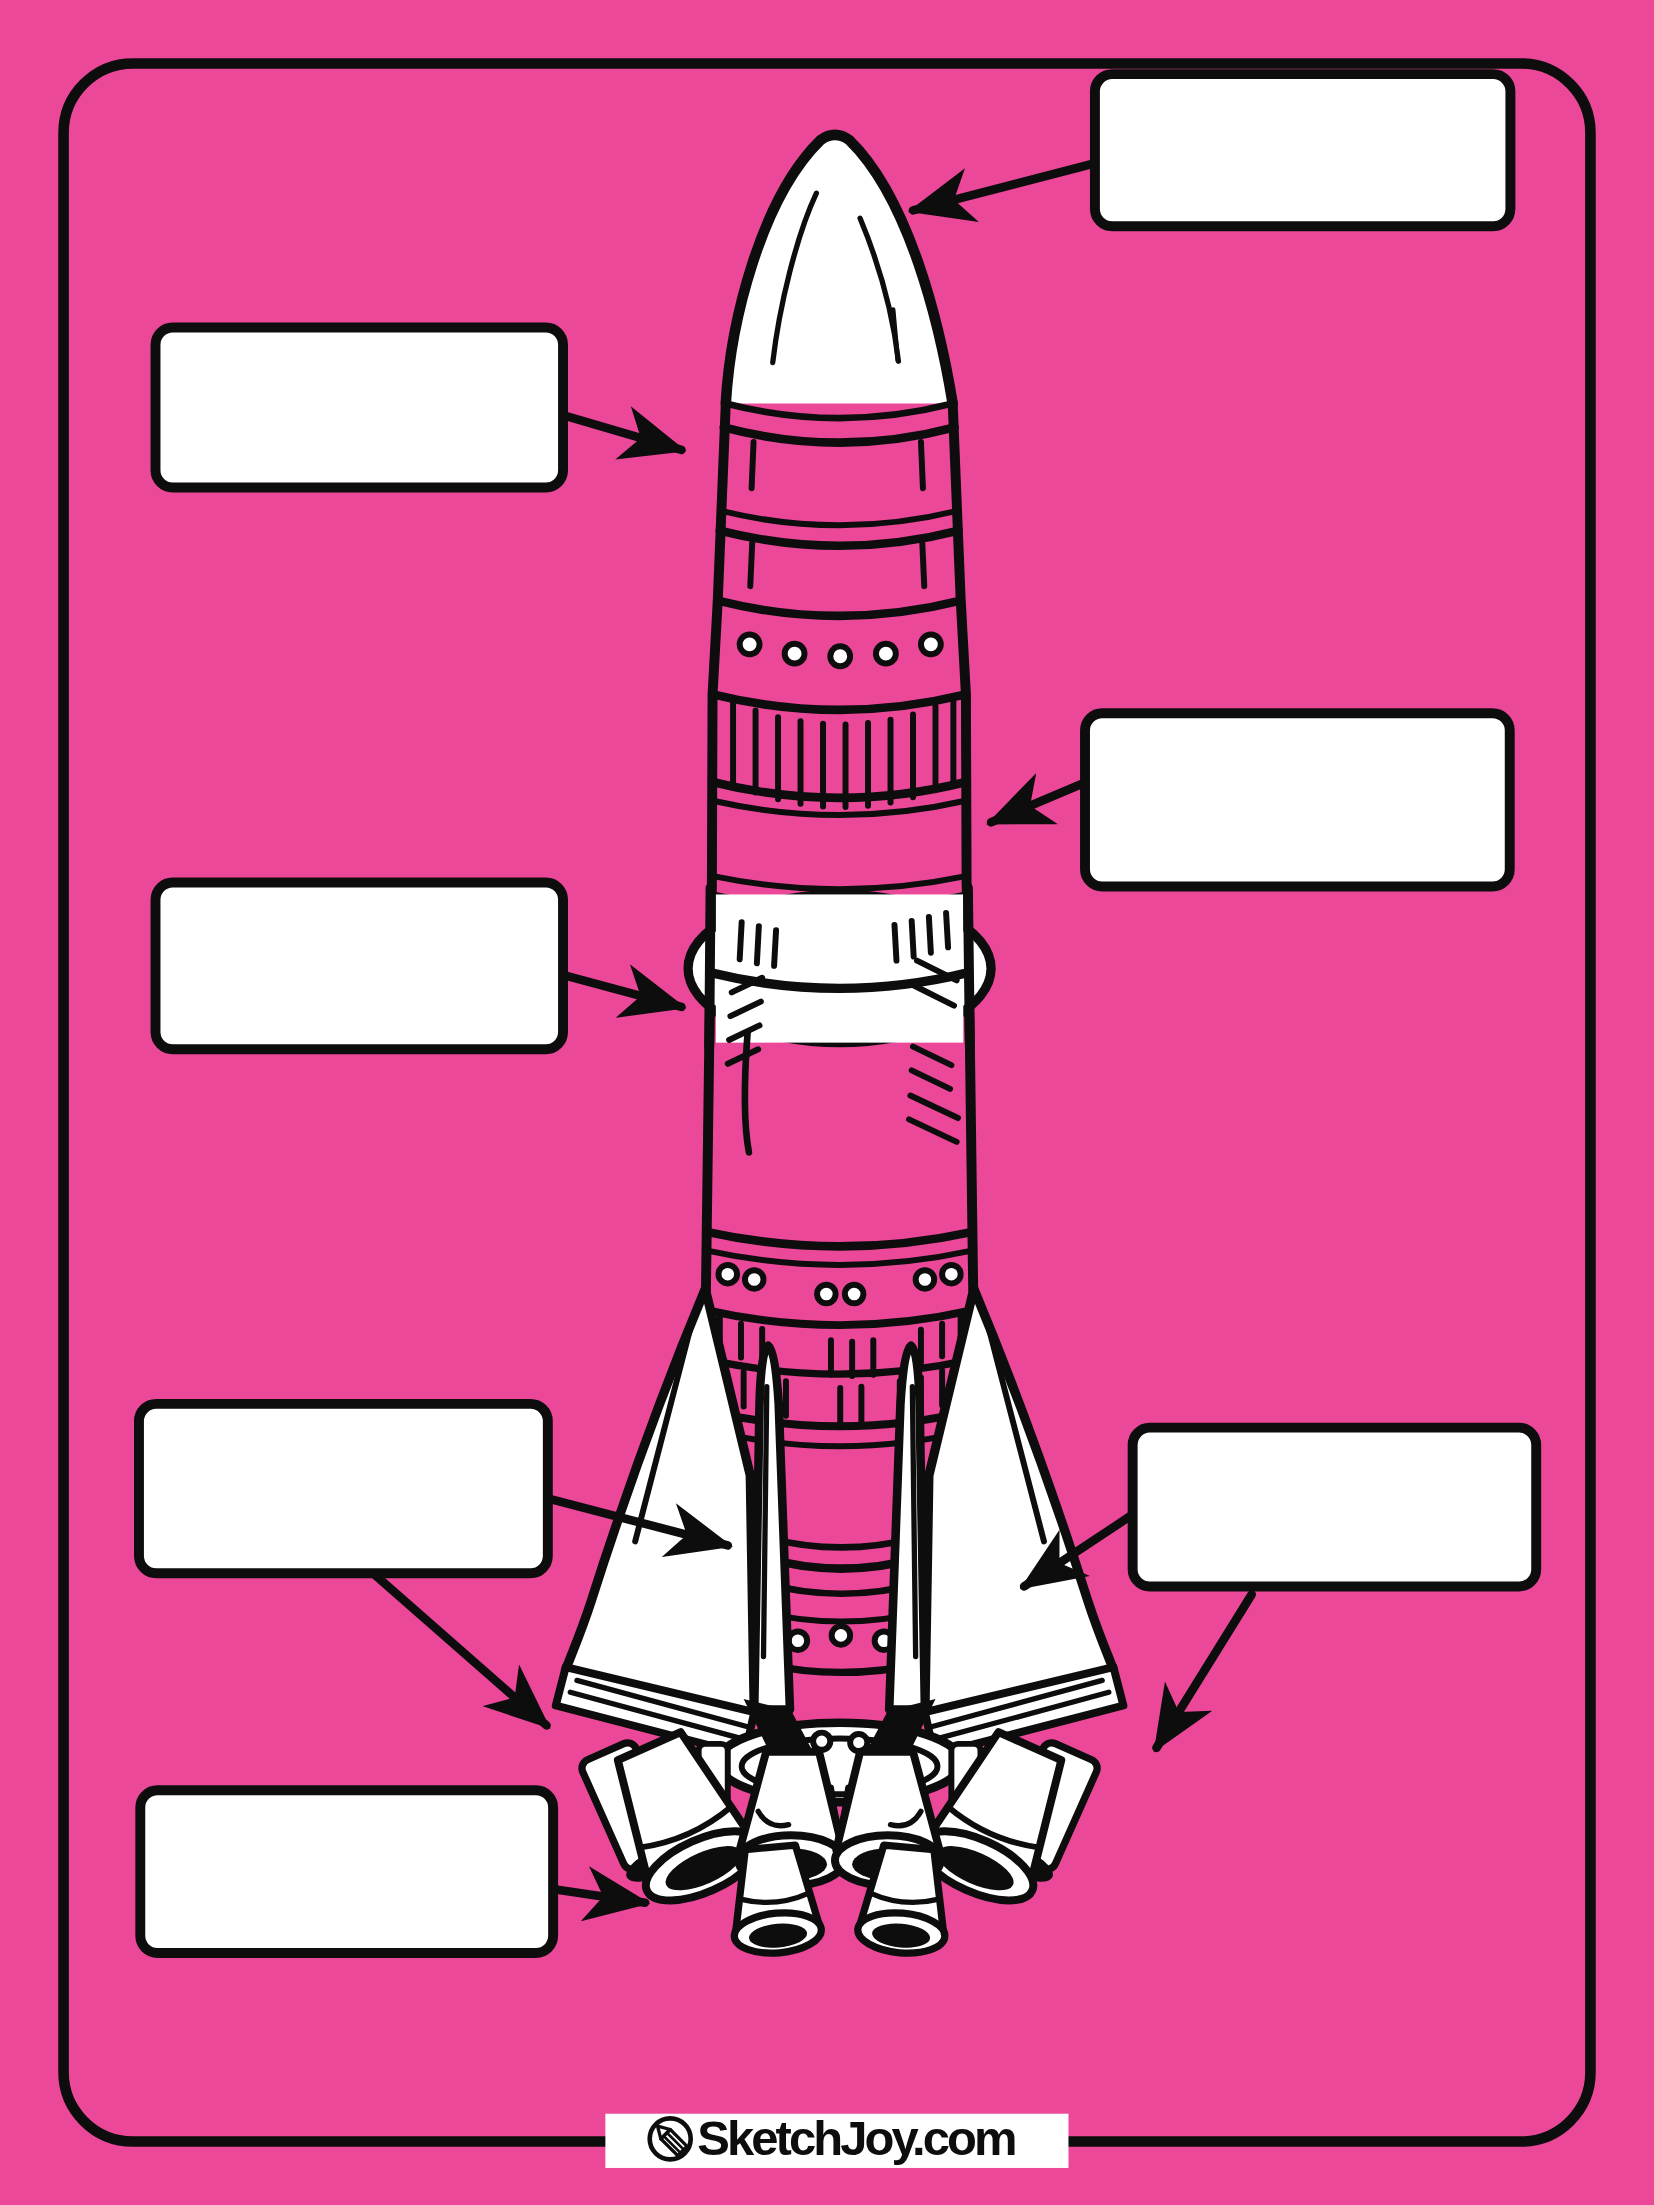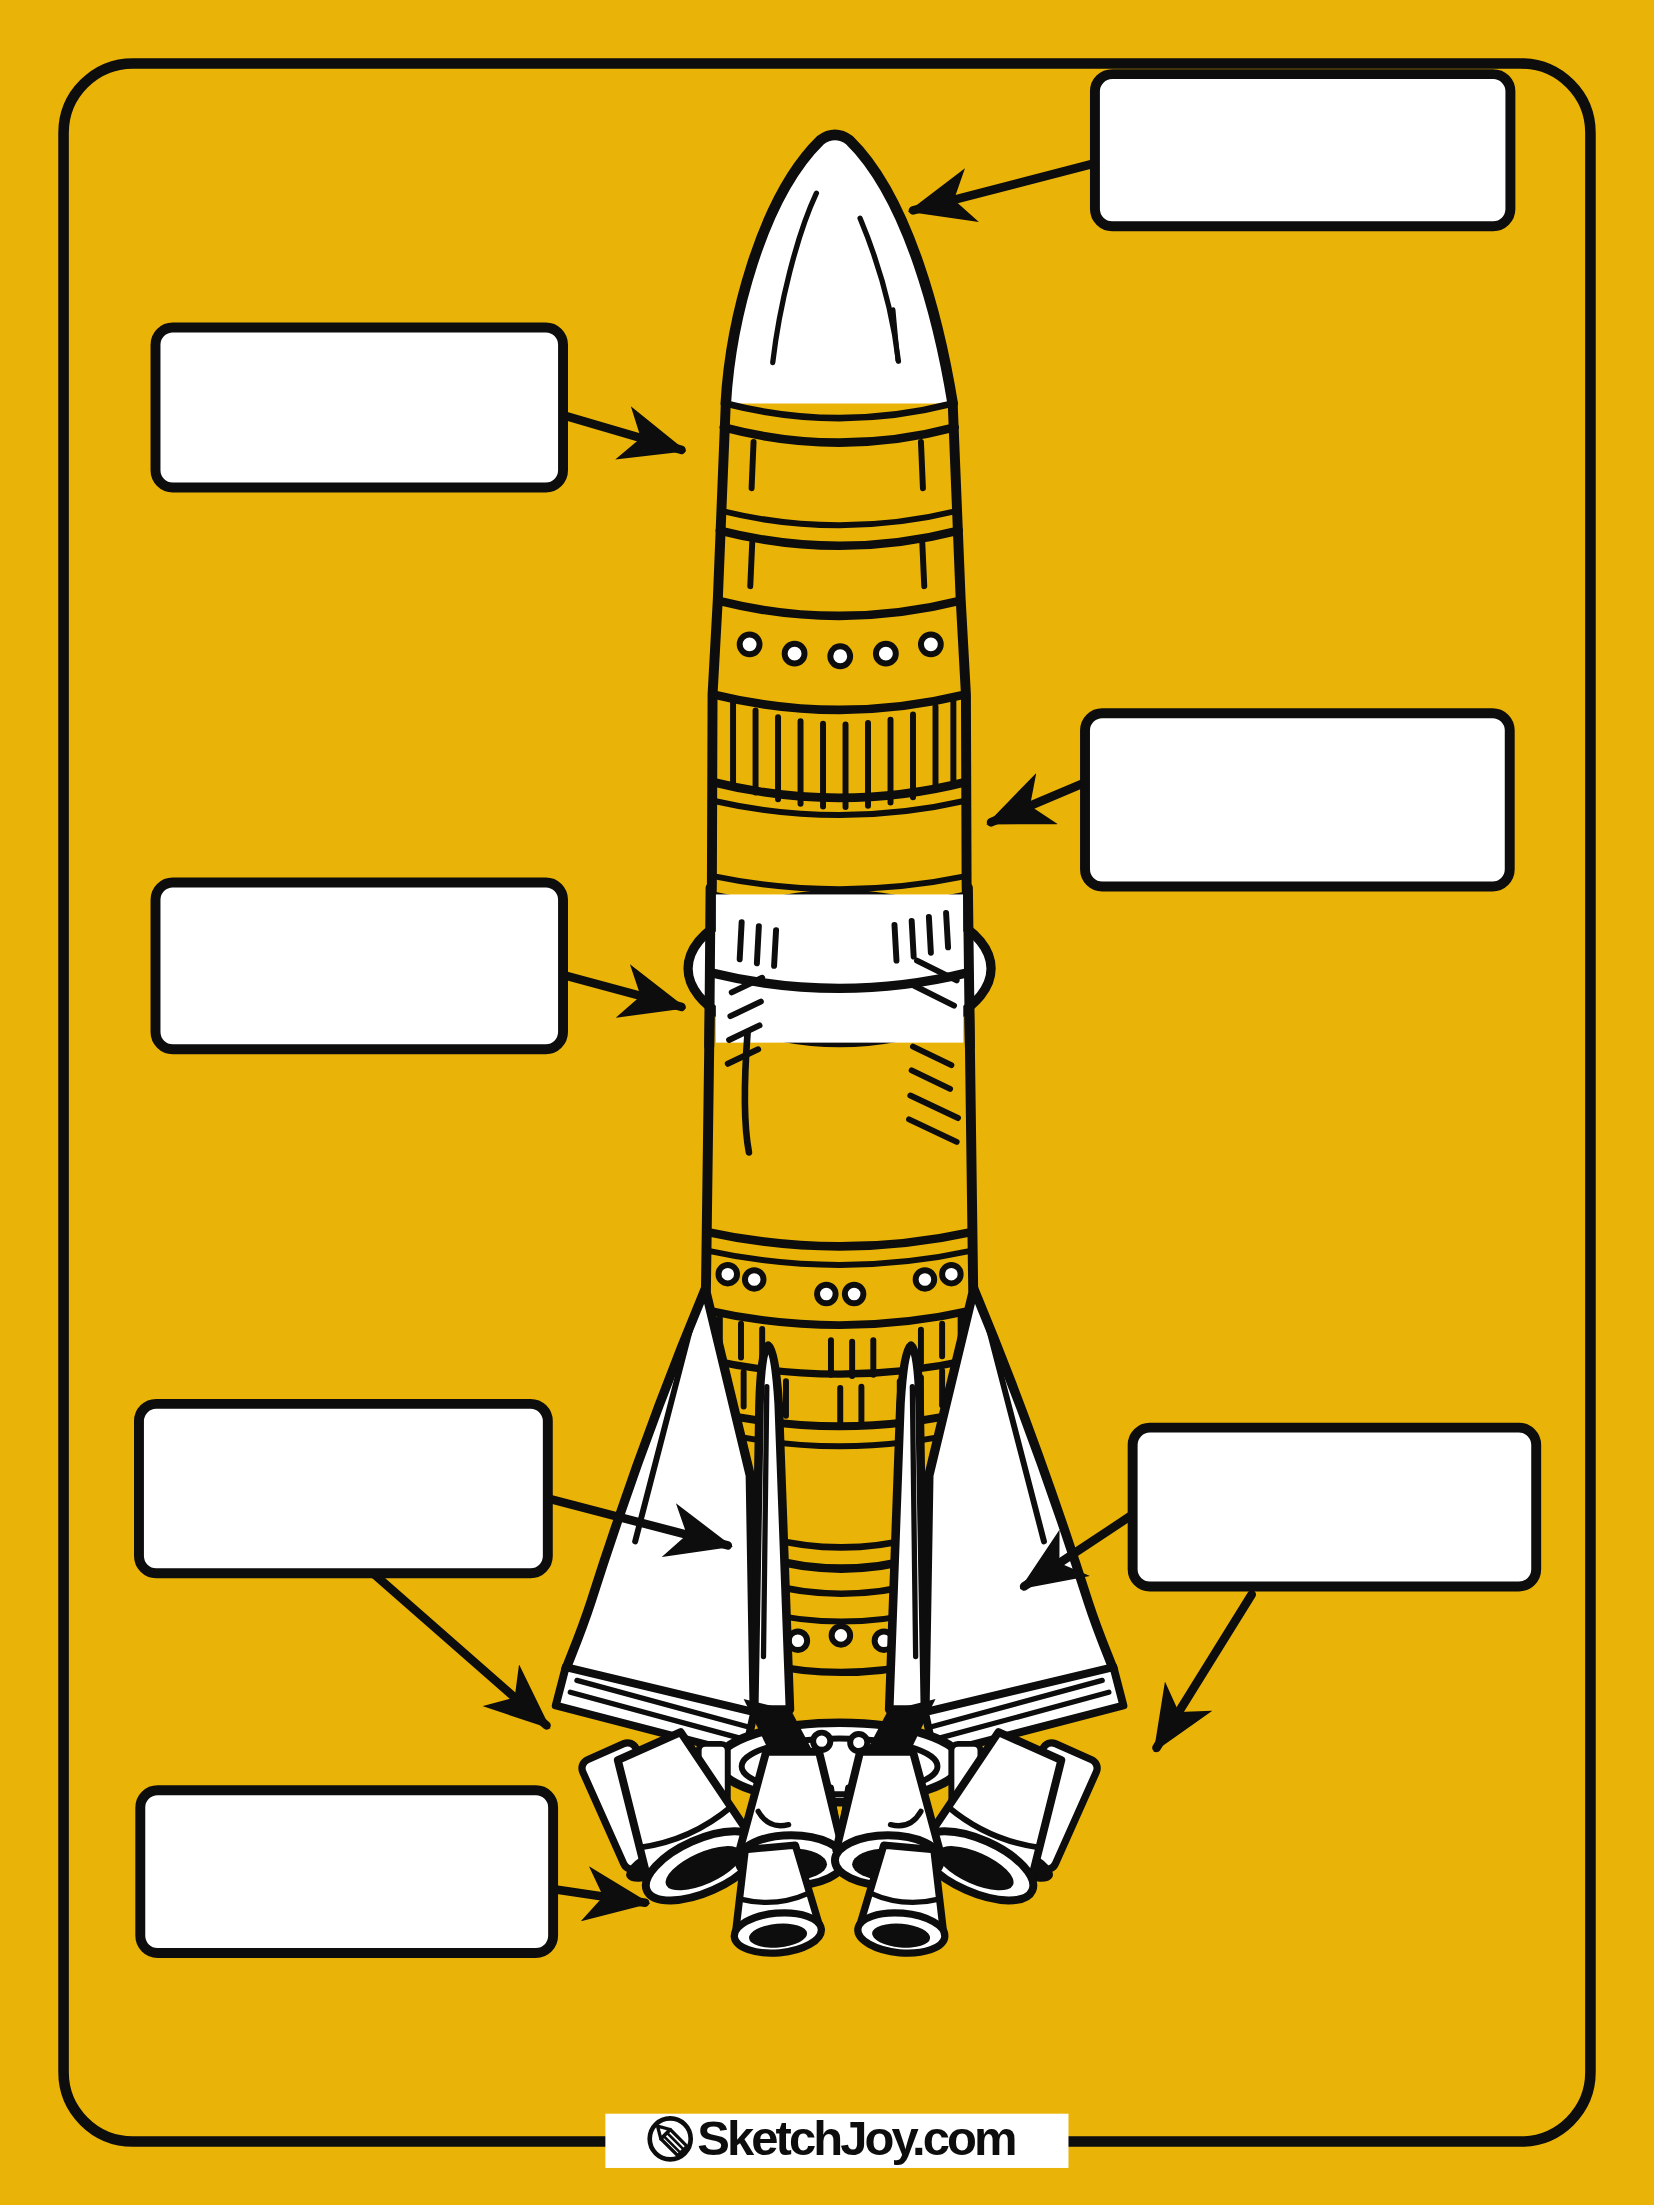--- a/index.html
+++ b/index.html
@@ -1,16 +1,16 @@
 <!DOCTYPE html>
 <html style="font-size:10.6px"><head>
 <meta charset="utf-8">
 <style>
   html,body{margin:0;padding:0;background:#ffffff;}
-  .page{position:relative;width:1654px;height:2205px;background:#eab308;overflow:hidden;
+  .page{position:relative;width:1654px;height:2205px;background:#ec4899;overflow:hidden;
         font-family:"Liberation Sans", sans-serif;}
   svg{display:block}
   .ink{stroke:#0d0d0d;fill:none;stroke-linecap:round;stroke-linejoin:round;}
   .fillw{fill:#ffffff;}
   .fillk{fill:#0d0d0d;stroke:none;}
   .logo-text{font-family:"Liberation Sans", sans-serif;font-weight:bold;}
 </style>
 </head>
 <body>
 

